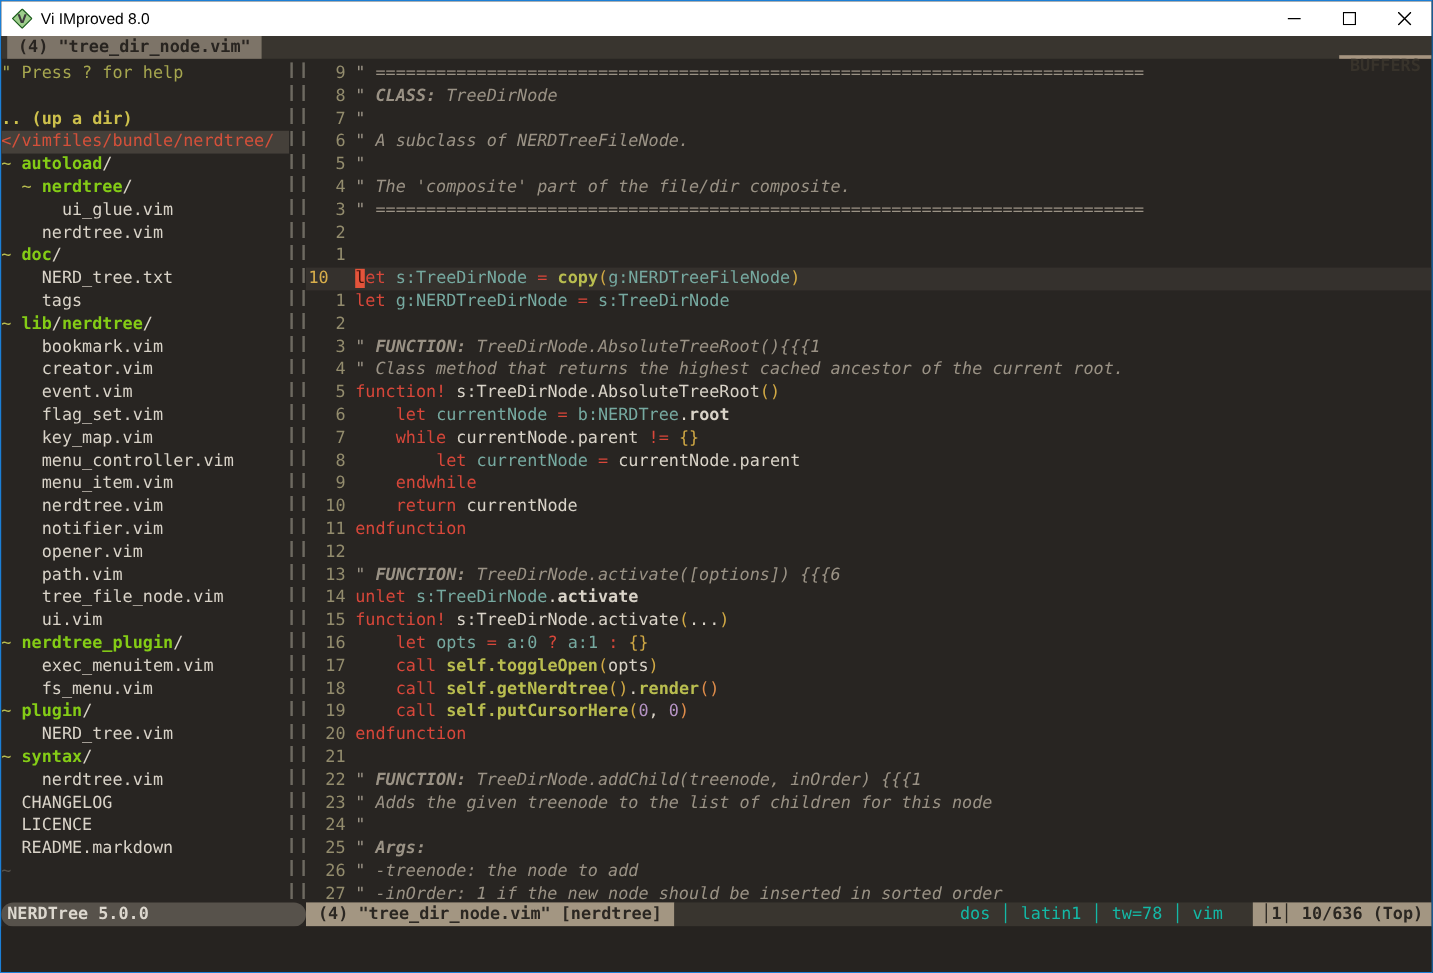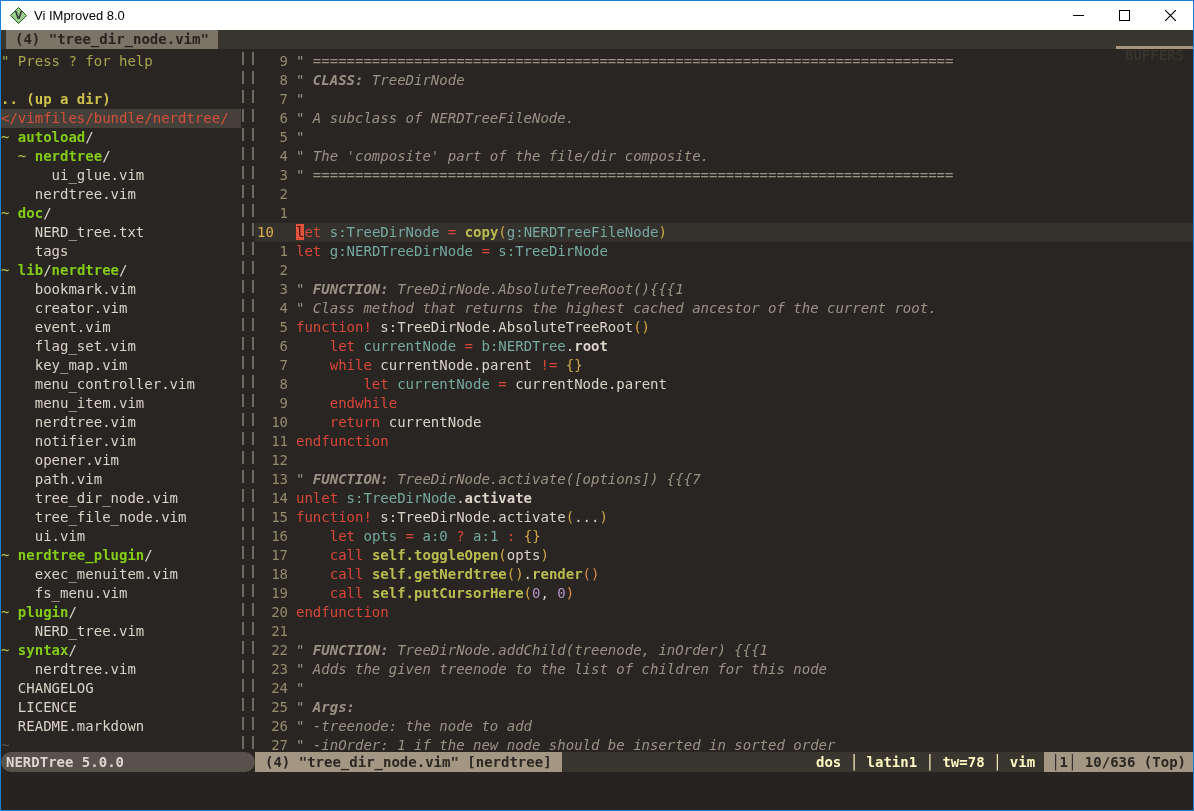--- a/index.html
+++ b/index.html
@@ -65,21 +65,21 @@
   .tk-po { color:#de8c4a; }
   .tk-n  { color:#b593c4; }
   .tk-c  { color:#9a9285; font-style:italic; }
   .tk-cb { color:#9a9285; font-style:italic; font-weight:bold; }
   .tk-cur{ background:#e4543b; color:#43120b; }
   
   .statusline { height:20px; flex:0 0 auto; display:flex; font-size:14px; line-height:20px; font-weight:bold; white-space:pre; }
   .st-nerdtree { width:254px; flex:0 0 auto; background:#57524b; color:#dcd7ce; padding-left:5px; overflow:hidden;border-radius:10px; }
   .st-file { background:#a39682; color:#2b2722; padding:0 10px; flex:0 0 auto; }
   .st-spacer { flex:1 1 auto; background:#39352f; display:flex; justify-content:flex-end; }
-  .st-info { color:#fef9c3; padding-right:9px; font-weight:bold; }
+  .st-info { color:#14b8a6; padding-right:25px; font-weight:normal; }
   .st-pos { background:#a39682; color:#2b2722; padding:0 7px; flex:0 0 auto; }
   
   .cmdline { height:38px; flex:0 0 auto; background:#262320; }
 </style>
 </head>
 <body>
 
 <div class="window">
 
   <div class="titlebar">
@@ -129,21 +129,20 @@
         <div class="trow t-file">    creator.vim</div>
         <div class="trow t-file">    event.vim</div>
         <div class="trow t-file">    flag_set.vim</div>
         <div class="trow t-file">    key_map.vim</div>
         <div class="trow t-file">    menu_controller.vim</div>
         <div class="trow t-file">    menu_item.vim</div>
         <div class="trow t-file">    nerdtree.vim</div>
         <div class="trow t-file">    notifier.vim</div>
         <div class="trow t-file">    opener.vim</div>
         <div class="trow t-file">    path.vim</div>
-        <div class="trow t-file">    tree_dir_node.vim</div>
         <div class="trow t-file">    tree_file_node.vim</div>
         <div class="trow t-file">    ui.vim</div>
         <div class="trow t-dir">~ <span class="dname">nerdtree_plugin</span><span class="slash">/</span></div>
         <div class="trow t-file">    exec_menuitem.vim</div>
         <div class="trow t-file">    fs_menu.vim</div>
         <div class="trow t-dir">~ <span class="dname">plugin</span><span class="slash">/</span></div>
         <div class="trow t-file">    NERD_tree.vim</div>
         <div class="trow t-dir">~ <span class="dname">syntax</span><span class="slash">/</span></div>
         <div class="trow t-file">    nerdtree.vim</div>
         <div class="trow t-file">  CHANGELOG</div>
@@ -168,21 +167,21 @@
         <div class="crow"><span class="gut">3</span><span class="cbody"><span class="tk-c">" </span><span class="tk-cb">FUNCTION:</span><span class="tk-c"> TreeDirNode.AbsoluteTreeRoot(){{{1</span></span></div>
         <div class="crow"><span class="gut">4</span><span class="cbody"><span class="tk-c">" Class method that returns the highest cached ancestor of the current root.</span></span></div>
         <div class="crow"><span class="gut">5</span><span class="cbody"><span class="tk-k">function!</span><span class="tk-t"> s:TreeDirNode.AbsoluteTreeRoot</span><span class="tk-p">()</span></span></div>
         <div class="crow"><span class="gut">6</span><span class="cbody"><span class="tk-t">    </span><span class="tk-k">let</span><span class="tk-t"> </span><span class="tk-id">currentNode</span><span class="tk-t"> </span><span class="tk-k">=</span><span class="tk-t"> </span><span class="tk-id">b:NERDTree</span><span class="tk-t">.</span><span class="tk-tb">root</span></span></div>
         <div class="crow"><span class="gut">7</span><span class="cbody"><span class="tk-t">    </span><span class="tk-k">while</span><span class="tk-t"> currentNode.parent </span><span class="tk-k">!=</span><span class="tk-t"> </span><span class="tk-p">{}</span></span></div>
         <div class="crow"><span class="gut">8</span><span class="cbody"><span class="tk-t">        </span><span class="tk-k">let</span><span class="tk-t"> </span><span class="tk-id">currentNode</span><span class="tk-t"> </span><span class="tk-k">=</span><span class="tk-t"> currentNode.parent</span></span></div>
         <div class="crow"><span class="gut">9</span><span class="cbody"><span class="tk-t">    </span><span class="tk-k">endwhile</span></span></div>
         <div class="crow"><span class="gut">10</span><span class="cbody"><span class="tk-t">    </span><span class="tk-k">return</span><span class="tk-t"> currentNode</span></span></div>
         <div class="crow"><span class="gut">11</span><span class="cbody"><span class="tk-k">endfunction</span></span></div>
         <div class="crow"><span class="gut">12</span><span class="cbody"></span></div>
-        <div class="crow"><span class="gut">13</span><span class="cbody"><span class="tk-c">" </span><span class="tk-cb">FUNCTION:</span><span class="tk-c"> TreeDirNode.activate([options]) {{{7</span></span></div>
+        <div class="crow"><span class="gut">13</span><span class="cbody"><span class="tk-c">" </span><span class="tk-cb">FUNCTION:</span><span class="tk-c"> TreeDirNode.activate([options]) {{{6</span></span></div>
         <div class="crow"><span class="gut">14</span><span class="cbody"><span class="tk-k">unlet</span><span class="tk-t"> </span><span class="tk-id">s:TreeDirNode</span><span class="tk-t">.</span><span class="tk-tb">activate</span></span></div>
         <div class="crow"><span class="gut">15</span><span class="cbody"><span class="tk-k">function!</span><span class="tk-t"> s:TreeDirNode.activate</span><span class="tk-p">(</span><span class="tk-t">...</span><span class="tk-p">)</span></span></div>
         <div class="crow"><span class="gut">16</span><span class="cbody"><span class="tk-t">    </span><span class="tk-k">let</span><span class="tk-t"> </span><span class="tk-id">opts</span><span class="tk-t"> </span><span class="tk-k">=</span><span class="tk-t"> </span><span class="tk-id">a:0</span><span class="tk-t"> </span><span class="tk-k">?</span><span class="tk-t"> </span><span class="tk-id">a:1</span><span class="tk-t"> </span><span class="tk-k">:</span><span class="tk-t"> </span><span class="tk-p">{}</span></span></div>
         <div class="crow"><span class="gut">17</span><span class="cbody"><span class="tk-t">    </span><span class="tk-k">call</span><span class="tk-t"> </span><span class="tk-fn">self.toggleOpen</span><span class="tk-p">(</span><span class="tk-t">opts</span><span class="tk-p">)</span></span></div>
         <div class="crow"><span class="gut">18</span><span class="cbody"><span class="tk-t">    </span><span class="tk-k">call</span><span class="tk-t"> </span><span class="tk-fn">self.getNerdtree</span><span class="tk-p">()</span><span class="tk-t">.</span><span class="tk-fn">render</span><span class="tk-po">()</span></span></div>
         <div class="crow"><span class="gut">19</span><span class="cbody"><span class="tk-t">    </span><span class="tk-k">call</span><span class="tk-t"> </span><span class="tk-fn">self.putCursorHere</span><span class="tk-p">(</span><span class="tk-n">0</span><span class="tk-t">, </span><span class="tk-n">0</span><span class="tk-po">)</span></span></div>
         <div class="crow"><span class="gut">20</span><span class="cbody"><span class="tk-k">endfunction</span></span></div>
         <div class="crow"><span class="gut">21</span><span class="cbody"></span></div>
         <div class="crow"><span class="gut">22</span><span class="cbody"><span class="tk-c">" </span><span class="tk-cb">FUNCTION:</span><span class="tk-c"> TreeDirNode.addChild(treenode, inOrder) {{{1</span></span></div>
         <div class="crow"><span class="gut">23</span><span class="cbody"><span class="tk-c">" Adds the given treenode to the list of children for this node</span></span></div>

